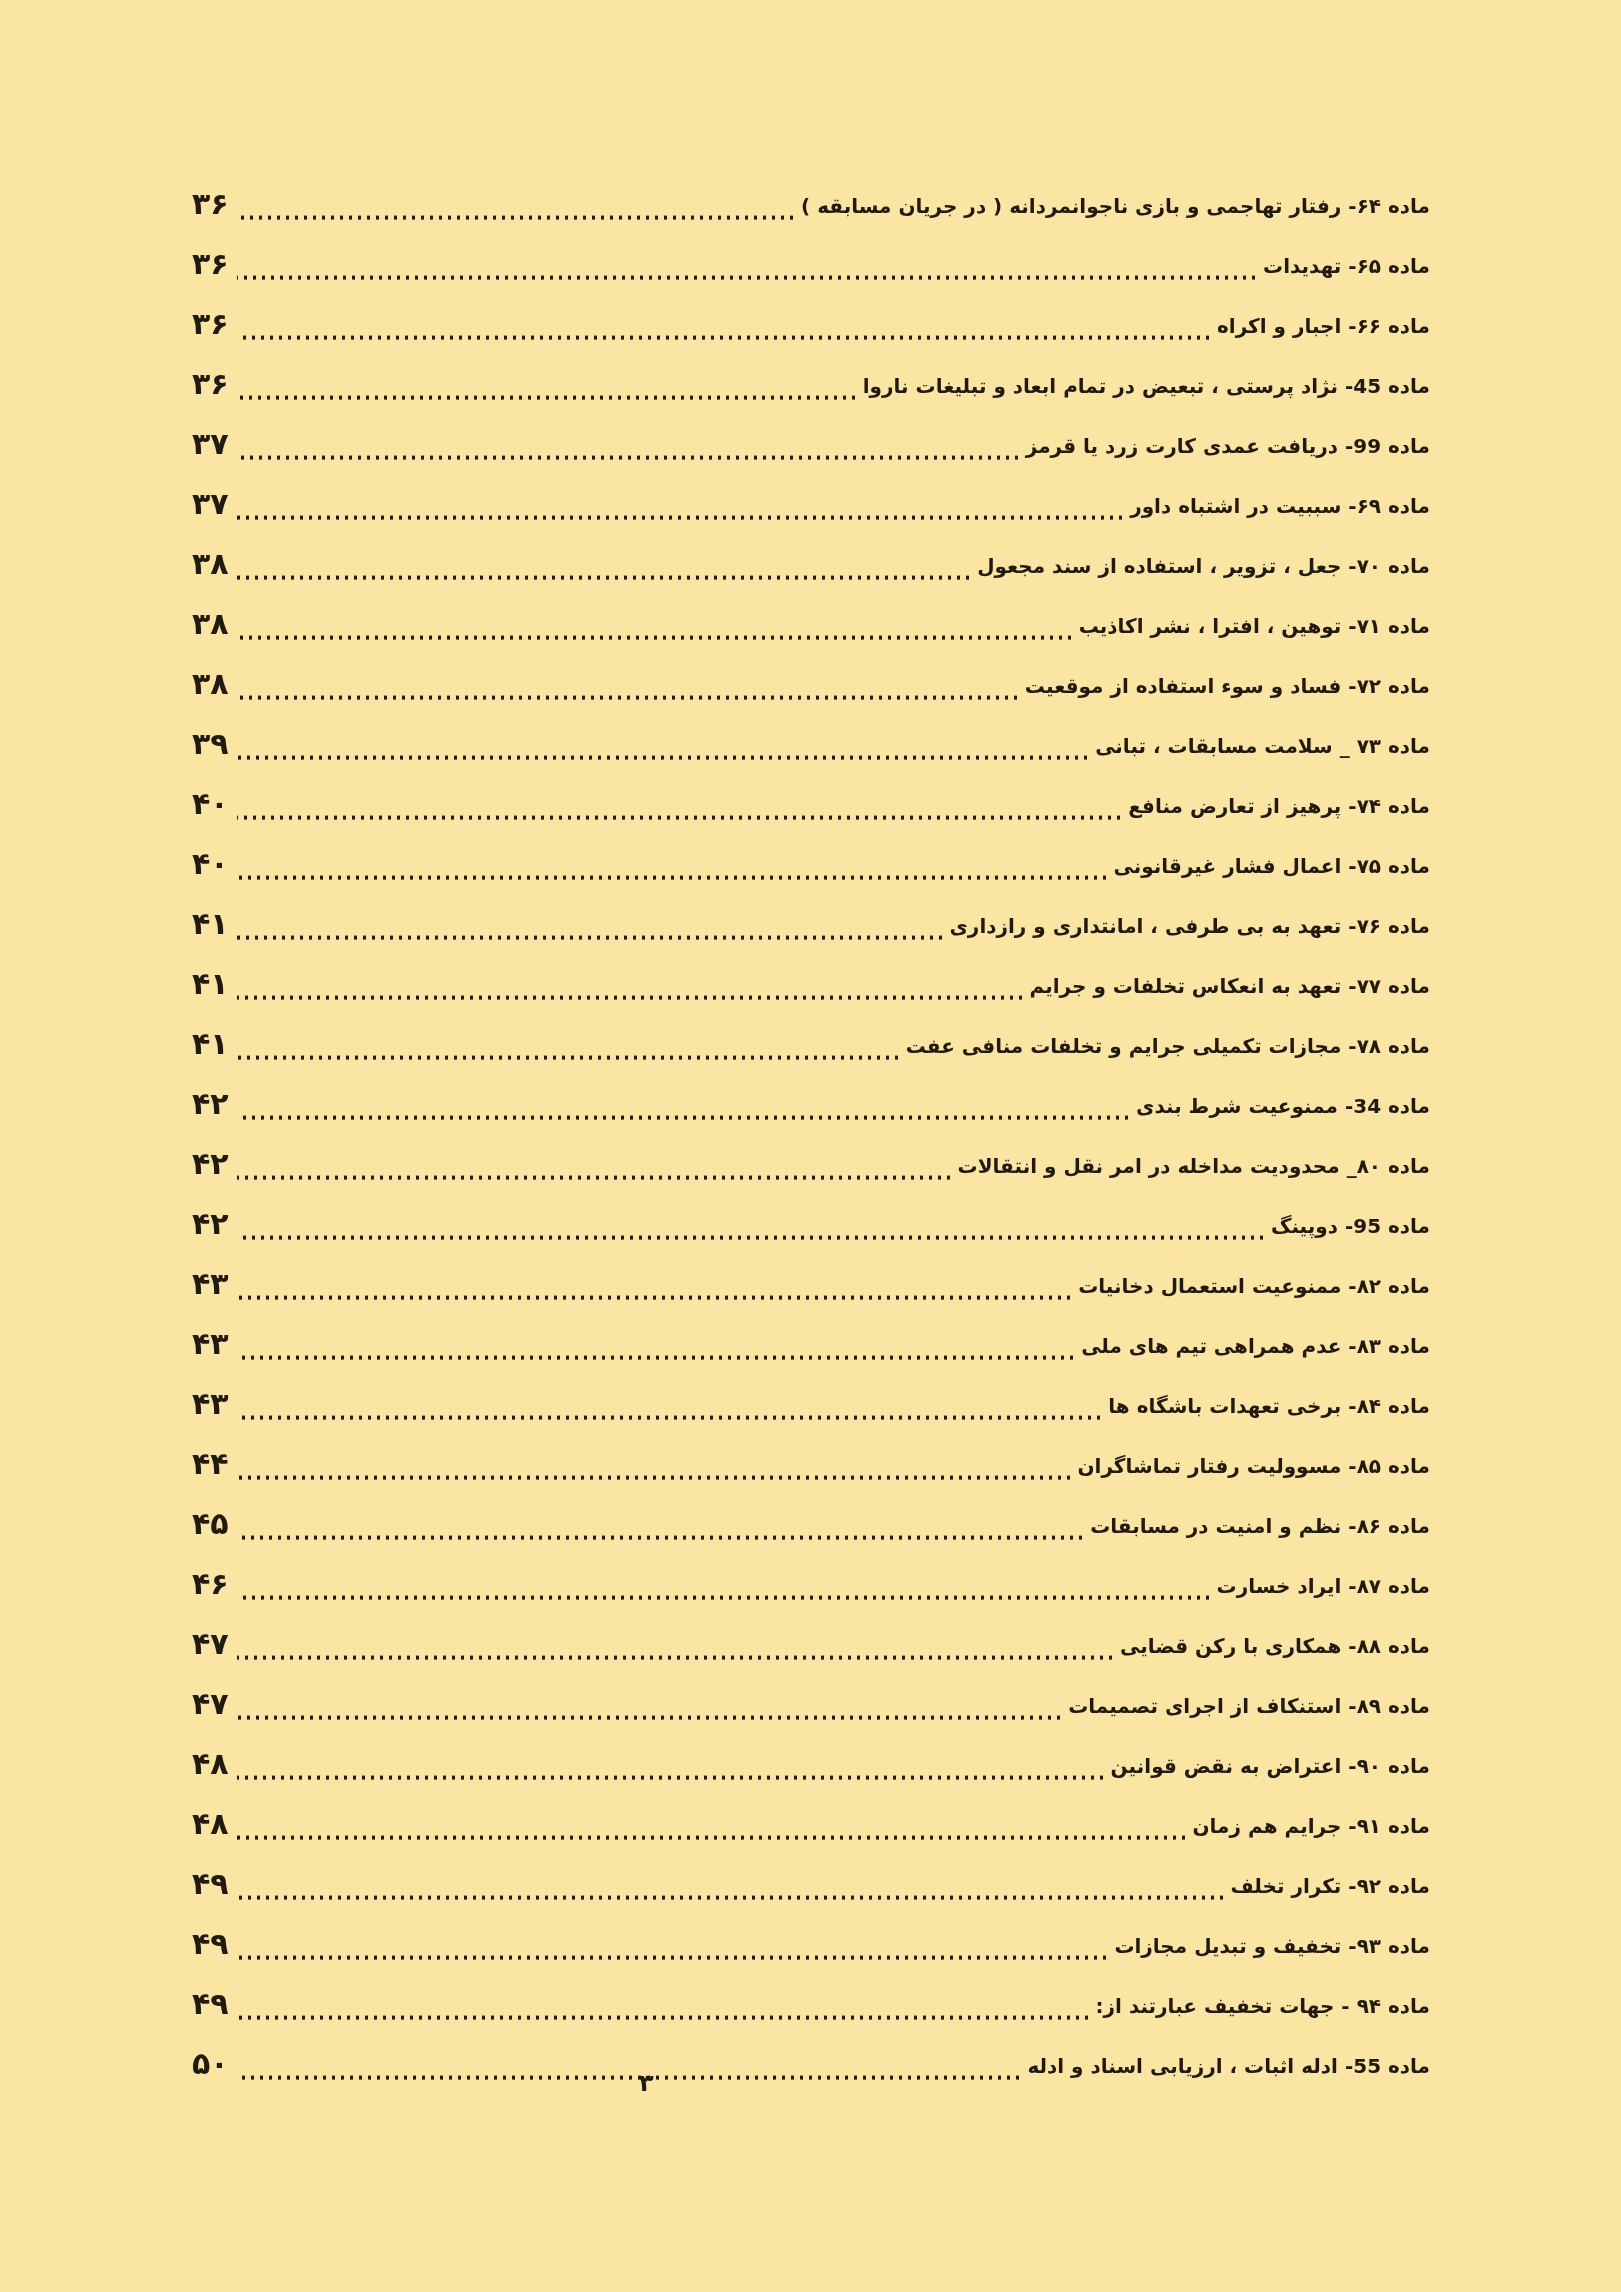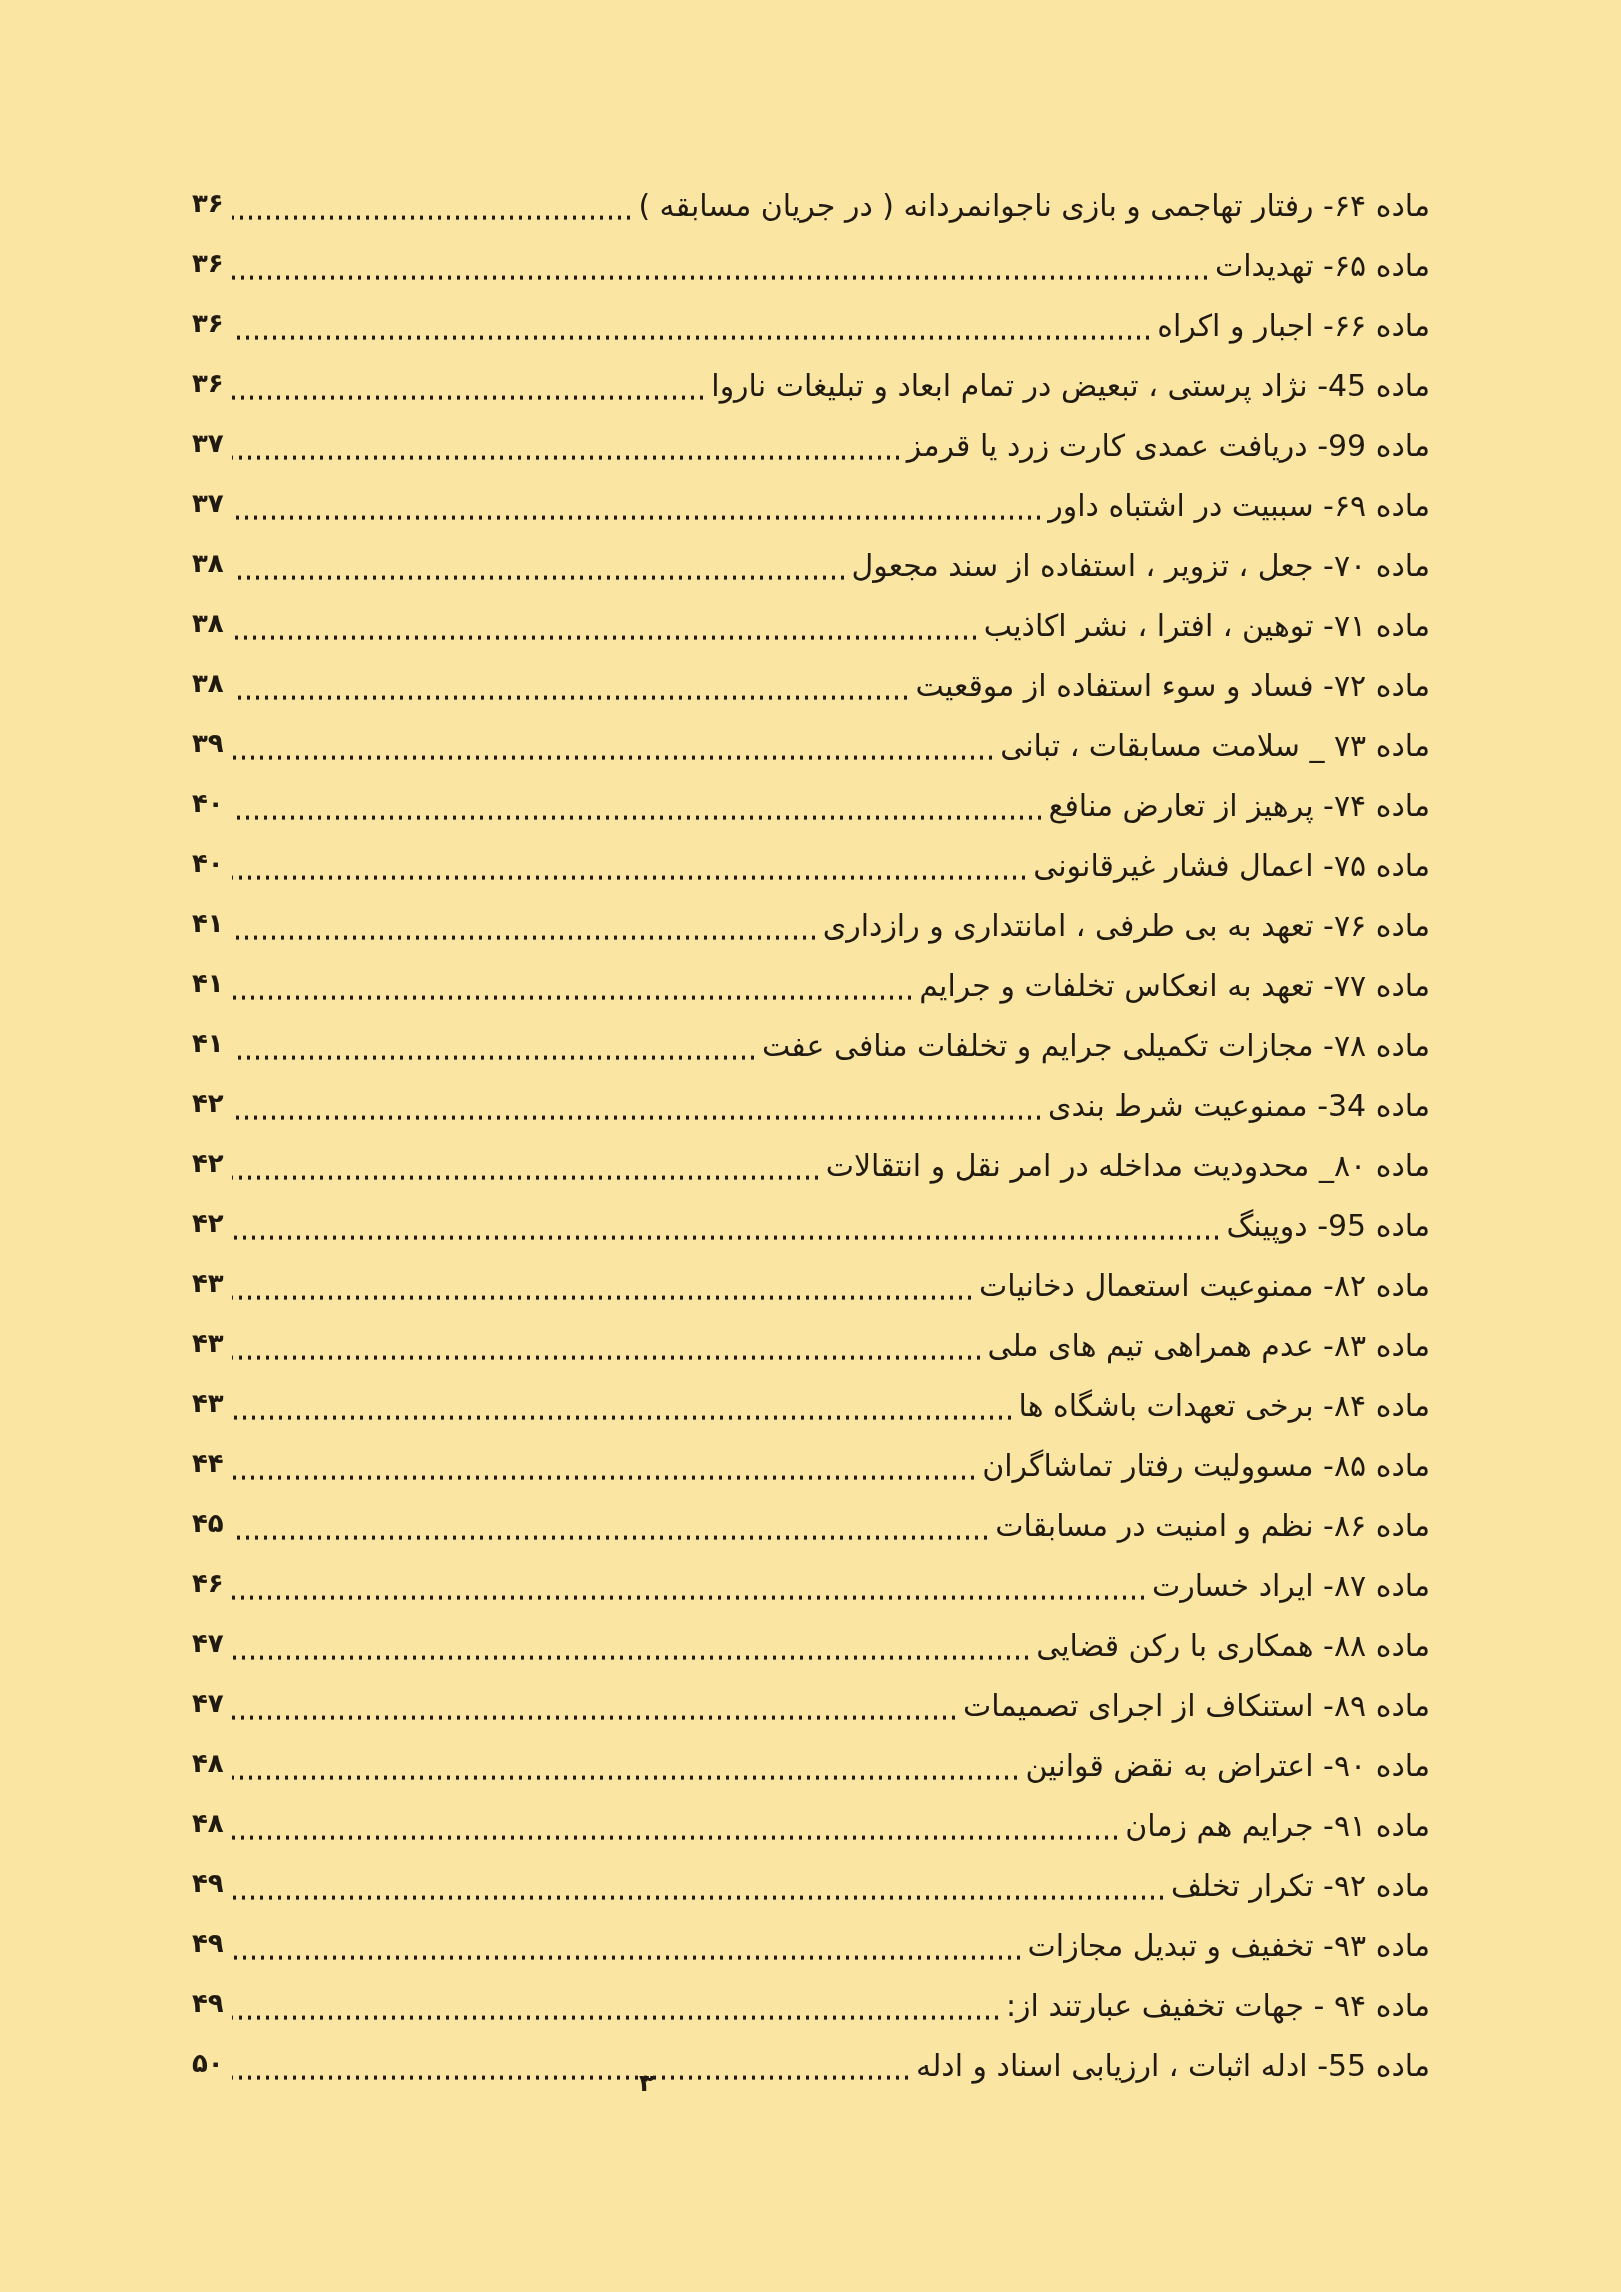--- a/index.html
+++ b/index.html
@@ -24,34 +24,34 @@
     left:192px;
   }
   .toc-row{
     display:flex;
     align-items:center;
     height:60px;
     direction:rtl;
   }
   .entry-title{
     white-space:nowrap;
-    font-size:30px;
-    font-weight:normal;
+    font-size:20px;
+    font-weight:bold;
     line-height:1.15;
   }
   .leader{
     flex:1 1 auto;
     min-width:14.3px;
     height:3.6px;
     margin:0 8px;
     transform:translateY(11.6px);
     background-image:repeating-linear-gradient(to left, var(--ink) 0 3.1px, transparent 3.1px 9px);
   }
   .entry-page{
-    font-size:26px;
+    font-size:30px;
     font-weight:bold;
     transform:translateY(-2.7px);
   }
   .footer-pagenum{
     position:absolute;
     top:2069px;
     left:639px;
     font-size:24px;
     font-weight:bold;
   }

